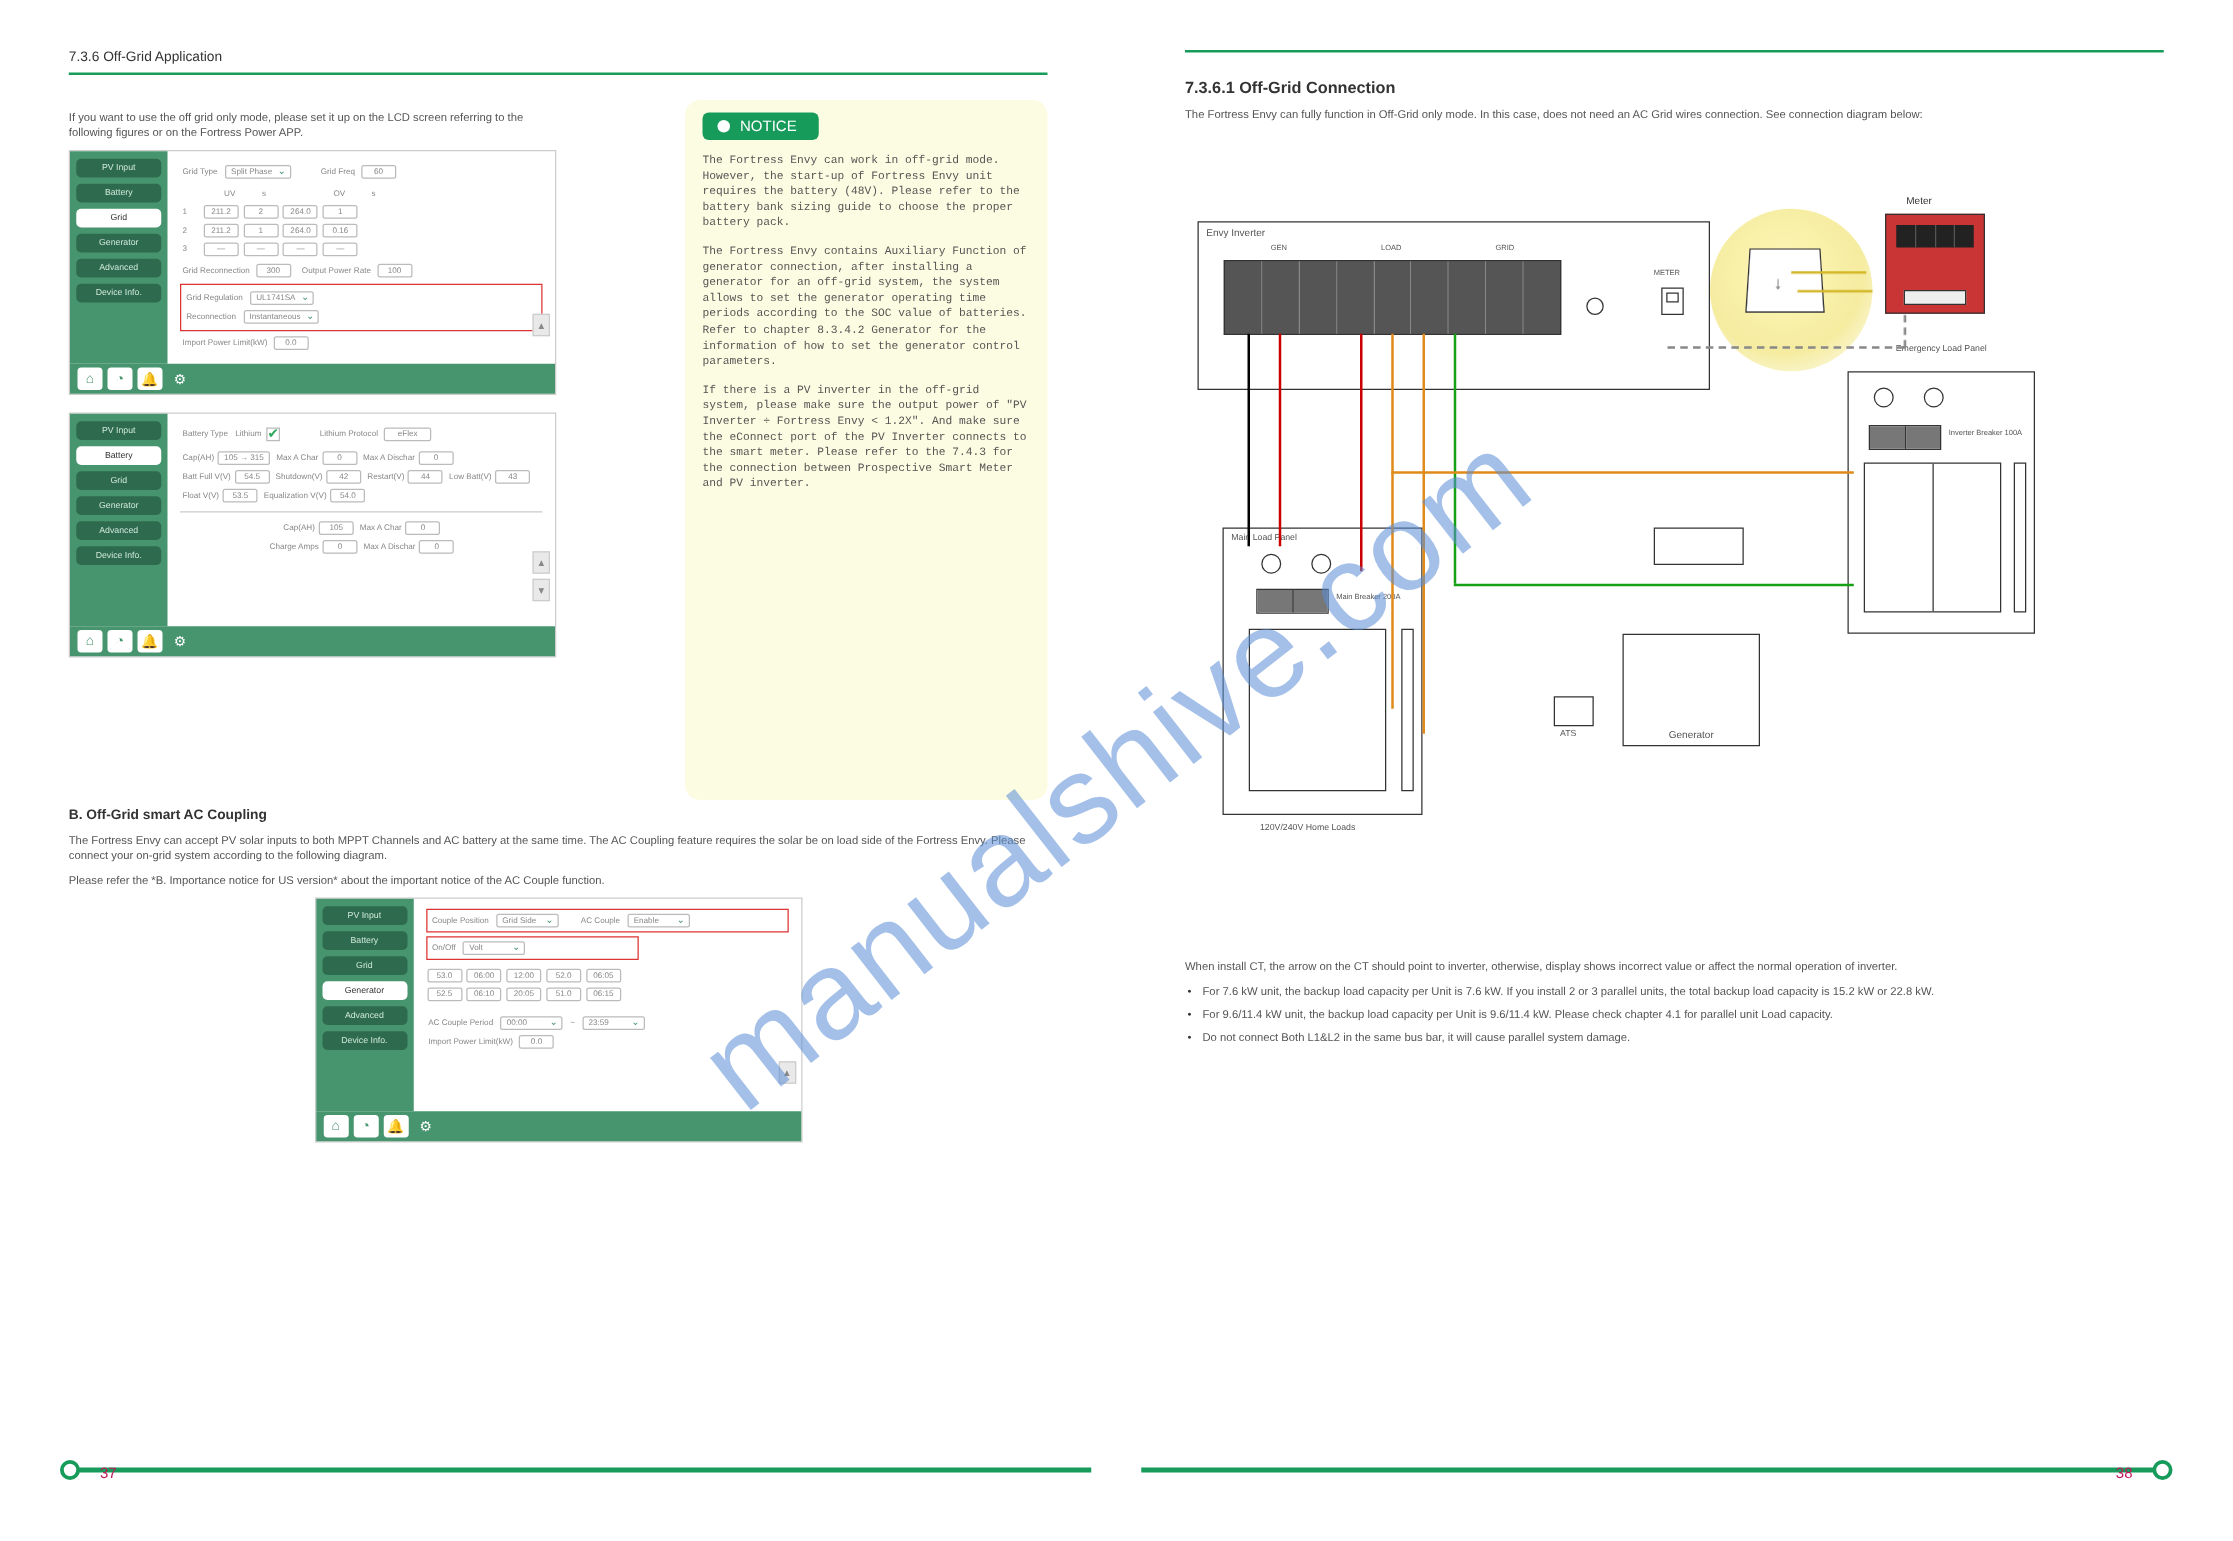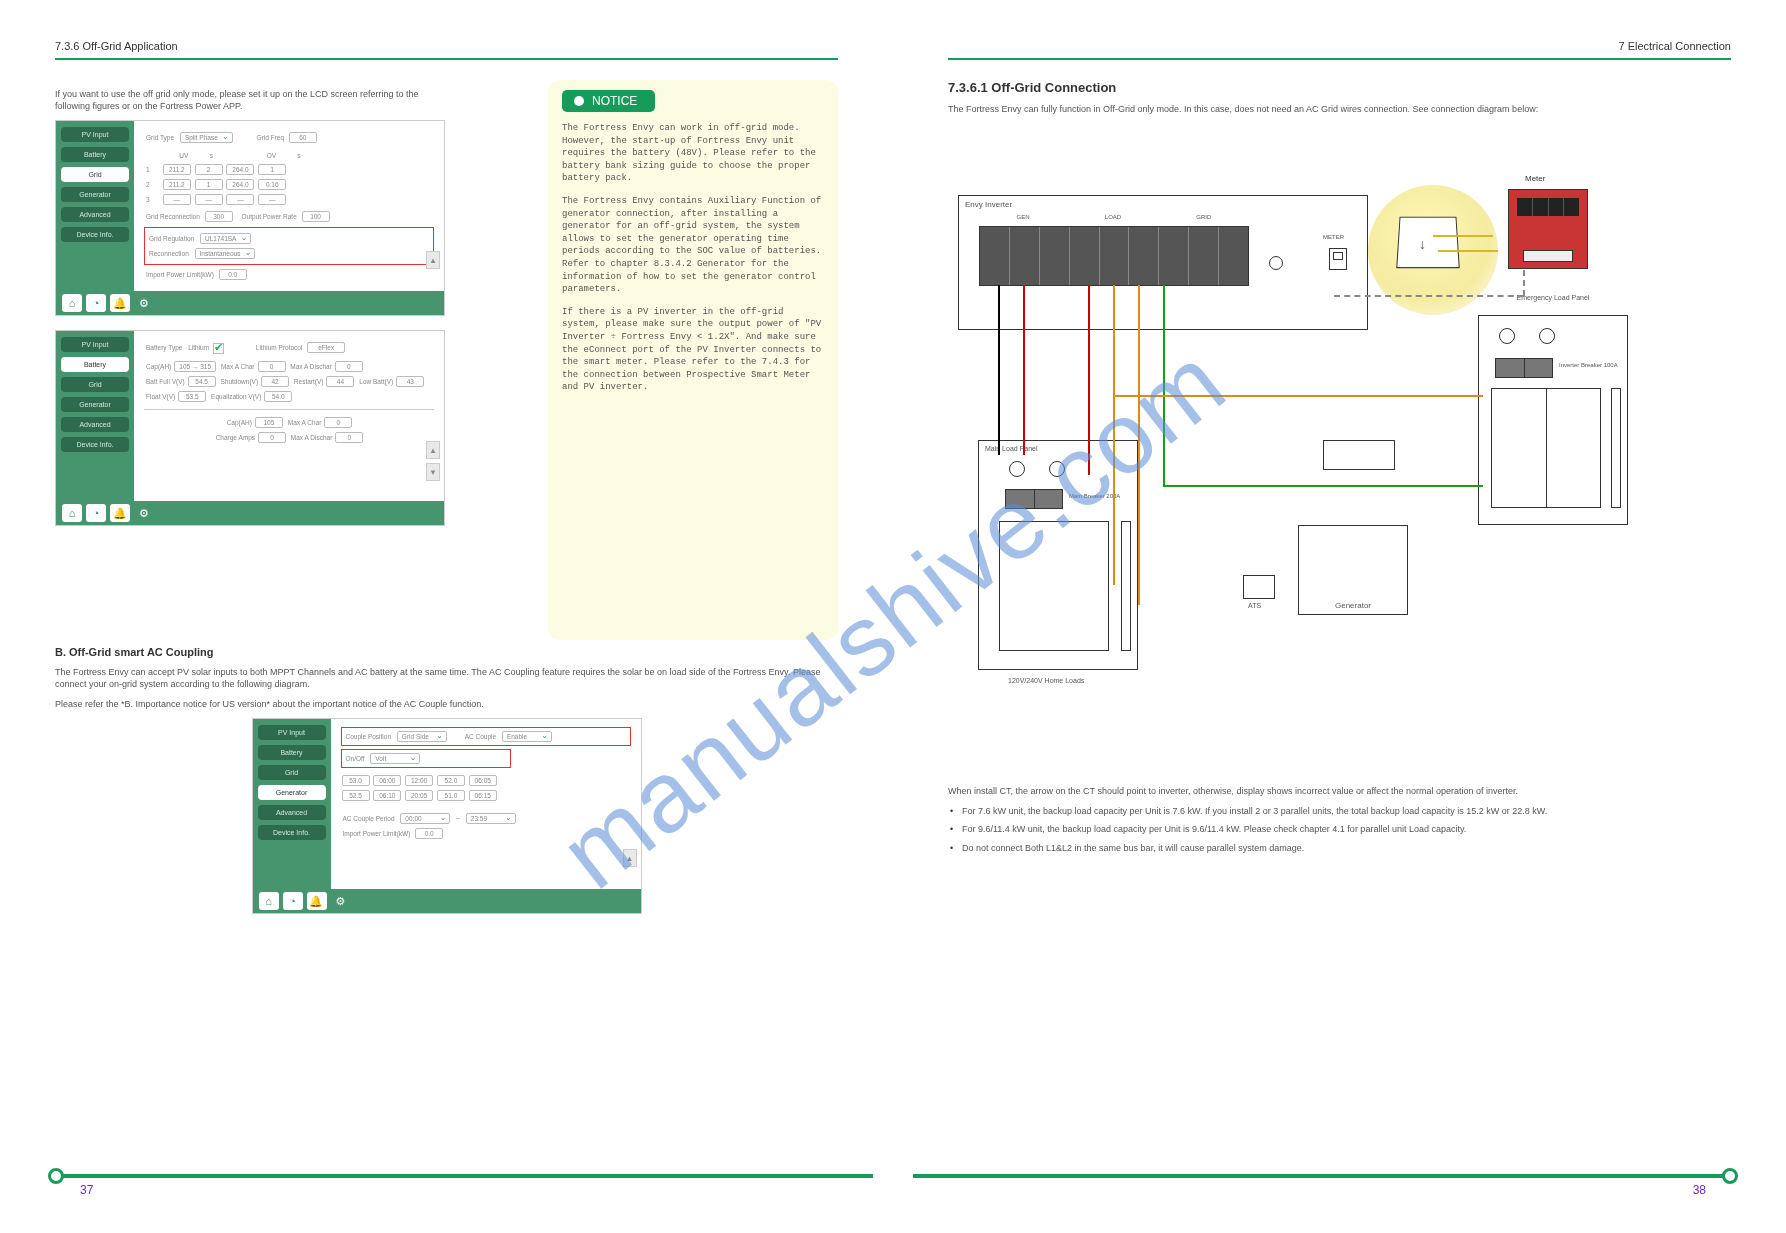--- a/index.html
+++ b/index.html
@@ -39,23 +39,23 @@
     width: 16px; height: 16px;
     border: 3px solid #179b5a;
     border-radius: 50%;
     background: #fff;
     bottom: 49px;
   }
   .knob.left { left: 48px; }
   .knob.right { right: 48px; }
   .page-num {
     position: absolute;
-    bottom: 36px;
+    bottom: 48px;
     font-size: 12px;
-    color: #6d28d9;
+    color: #be185d;
   }
   .page-num.left { left: 80px; }
   .page-num.right { right: 80px; }
   .header-text {
     font-size: 11px;
     margin-bottom: 6px;
     color: #333;
   }
 
   
@@ -461,21 +461,20 @@
       <span class="ficon gear">⚙</span>
     </div>
   </div>
 
   <div class="hr-bottom left"></div>
   <div class="knob left"></div>
   <div class="page-num left">37</div>
 </div>
 
 <div class="page page-right">
-  <div class="header-text" style="text-align:right">7 Electrical Connection</div>
   <div class="hr-top"></div>
 
   <h3>7.3.6.1 Off-Grid Connection</h3>
   <p class="para">The Fortress Envy can fully function in Off-Grid only mode. In this case, does not need an AC Grid wires connection. See connection diagram below:</p>
 
   <div class="diagram">
 
     <div class="box" style="left:10px;top:0;width:410px;height:135px">
       <div style="position:absolute;left:6px;top:4px;font-size:8px">Envy Inverter</div>
 

